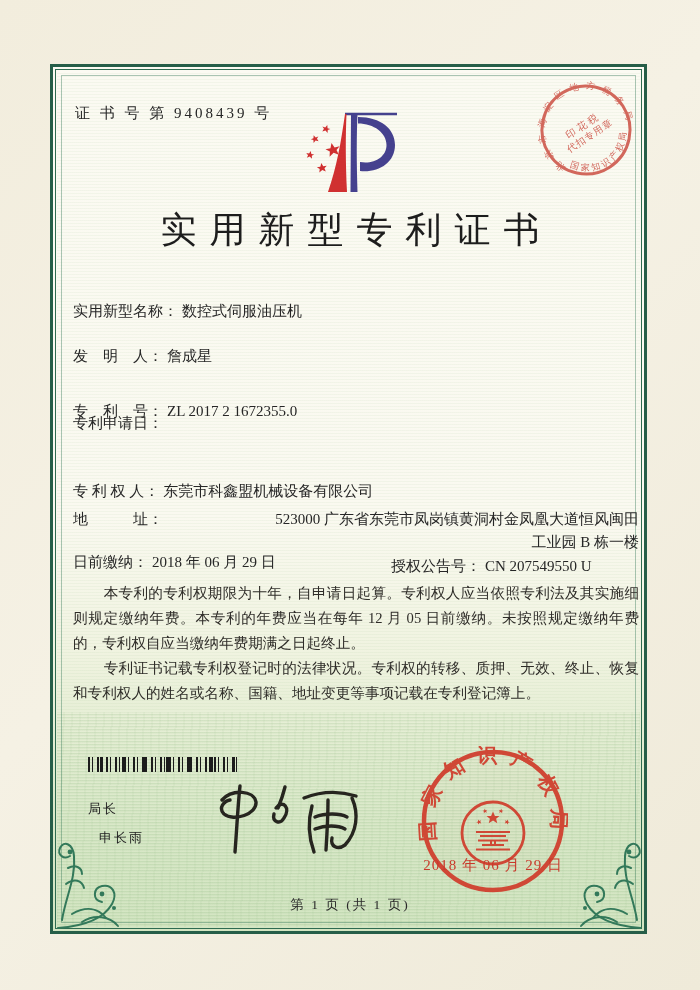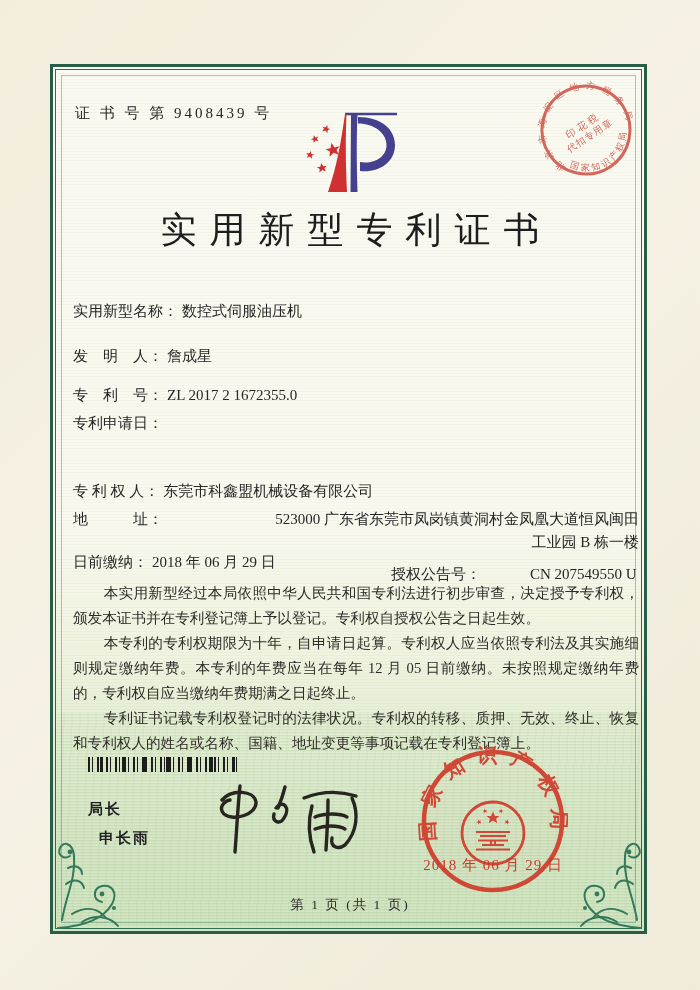--- a/index.html
+++ b/index.html
@@ -41,42 +41,42 @@
     font-size:36px;color:#1d1d1d;letter-spacing:13px;text-indent:13px;font-weight:500;
   }
   .field-row{
     position:absolute;left:73px;width:566px;
     font-size:15px;color:#262626;display:flex;line-height:23px;
   }
   .field-row .lbl{white-space:pre;flex:0 0 auto;}
   .field-row .val{flex:1 1 auto;padding-left:4px;}
   .row-name{top:300px;}
   .row-inventor{top:345px;}
-  .row-patno{top:384px;}
+  .row-patno{top:400px;}
   .row-appdate{top:412px;}
   .row-patentee{top:480px;justify-content:flex-end;}
   .row-address{top:508px;text-align:right;}
   .row-grant{top:551px;}
-  .grant-right{position:absolute;left:318px;top:12px;display:flex;gap:45px;}
+  .grant-right{position:absolute;left:318px;top:4px;display:flex;}
   .paras{
     position:absolute;left:73px;top:581px;width:566px;
     font-size:14.6px;line-height:25px;color:#2e2c28;text-align:justify;
   }
   .paras p{margin:0;text-indent:2.1em;}
   
   .barcode{
     position:absolute;left:88px;top:757px;width:153px;height:15px;
     background:
       repeating-linear-gradient(90deg,rgba(20,20,20,0) 0 12px,#1c1c1c 12px 15px,rgba(20,20,20,0) 15px 22px),
       repeating-linear-gradient(90deg,#1c1c1c 0 2px,rgba(0,0,0,0) 2px 4px,#1c1c1c 4px 5px,rgba(0,0,0,0) 5px 9px);
   }
   .officer-title,.officer-name{
     position:absolute;left:88px;
     font-family:"Liberation Sans","DejaVu Sans",sans-serif;
-    font-size:15px;color:#222;letter-spacing:2px;font-weight:bold;
+    font-size:13px;color:#222;letter-spacing:2px;
   }
   .officer-title{top:800px;}
   .officer-name{top:829px;margin-left:11px;}
   .signature{position:absolute;left:188px;top:770px;width:180px;height:100px;}
   .seal{position:absolute;left:418px;top:746px;width:150px;height:150px;}
   .seal-date{
     position:absolute;left:403px;top:856px;width:180px;text-align:center;
     font-size:15px;color:#c9392b;letter-spacing:1px;
   }
   .tax-stamp{
@@ -149,21 +149,20 @@
   <div class="field-row row-grant">
     <span class="lbl">日前缴纳：</span>
     <span class="val">2018 年 06 月 29 日</span>
     <span class="grant-right">
       <span class="lbl">授权公告号：</span>
       <span class="val">CN 207549550 U</span>
     </span>
   </div>
 
   <div class="paras">
-    <p>本实用新型经过本局依照中华人民共和国专利法进行初步审查，决定授予专利权，颁发本证书并在专利登记簿上予以登记。专利权自授权公告之日起生效。</p>
     <p>本专利的专利权期限为十年，自申请日起算。专利权人应当依照专利法及其实施细则规定缴纳年费。本专利的年费应当在每年 12 月 05 日前缴纳。未按照规定缴纳年费的，专利权自应当缴纳年费期满之日起终止。</p>
     <p>专利证书记载专利权登记时的法律状况。专利权的转移、质押、无效、终止、恢复和专利权人的姓名或名称、国籍、地址变更等事项记载在专利登记簿上。</p>
   </div>
 
   <div class="barcode"></div>
 
   <div class="officer-title">局长</div>
   <div class="officer-name">申长雨</div>
 
   <svg class="signature" viewBox="0 0 180 100" aria-hidden="true">

